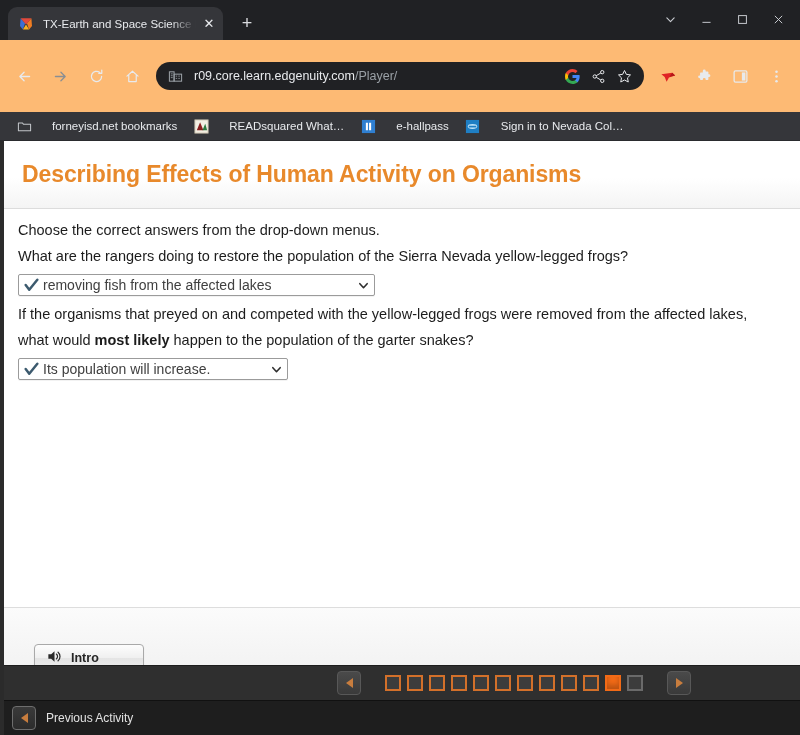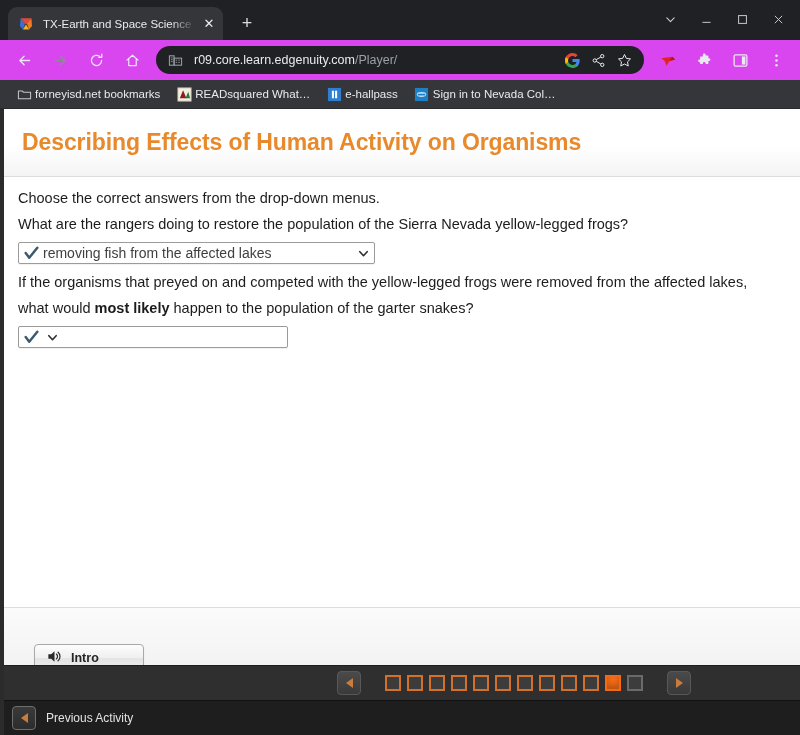--- a/index.html
+++ b/index.html
@@ -86,24 +86,24 @@
   }
   .winbtn {
     width: 36px; height: 26px;
     display: flex; align-items: center; justify-content: center;
     color: #c9ccd1;
     font-size: 12px;
   }
 
   .toolbar {
     height: 40px;
-    background: #d946ef;
-    display: flex;
-    align-items: center;
-    padding: 0 6px;
+    background: #fdba74;
+    display: flex;
+    align-items: center;
+    padding: 16px 6px;
     gap: 0px;
   }
   .tbtn {
     width: 30px; height: 30px;
     display:flex; align-items:center; justify-content:center;
     color: #e8eaed;
     border-radius: 50%;
     flex: 0 0 auto;
     margin: 0 3px;
   }
@@ -141,21 +141,21 @@
   }
   .bm {
     display: flex;
     align-items: center;
     height: 22px;
     padding: 0 8px;
     border-radius: 4px;
     color: #e8eaed;
     font-size: 11.5px;
     white-space: nowrap;
-    gap: 3px;
+    gap: 20px;
   }
   .bm-ico { width: 16px; height: 16px; flex:0 0 16px; display:flex; align-items:center; justify-content:center;}
 
   
   .viewport {
     flex: 1 1 auto;
     position: relative;
     background: #ffffff;
     overflow: hidden;
     border-left: 4px solid #2b2b2b;
@@ -523,20 +523,21 @@
 
         <p class="q-line">If the organisms that preyed on and competed with the yellow-legged frogs were removed from the affected lakes,</p>
         <p class="q-line"><span>what would </span><b>most likely</b><span> happen to the population of the garter snakes?</span></p>
 
         <div class="dd" id="dropdown-2">
           <span class="dd-check">
             <svg width="15" height="15" viewBox="0 0 16 16">
                 <path d="M1.8 7.4 L5.6 12.6 L14.2 1.8" stroke="#3c5a6e" stroke-width="2.6" fill="none" stroke-linecap="round" stroke-linejoin="round"></path>
               </svg>
           </span>
+          <span class="dd-text">Its population will increase.</span>
           <span class="dd-arrow">
             <svg width="11" height="11" viewBox="0 0 12 12">
                 <path d="M2 4 L6 8.4 L10 4" stroke="#2d2d2d" stroke-width="1.7" fill="none" stroke-linecap="round" stroke-linejoin="round"></path>
               </svg>
           </span>
         </div>
       </div>
 
       <div class="lesson-footer">
         <div class="audio-btn">

